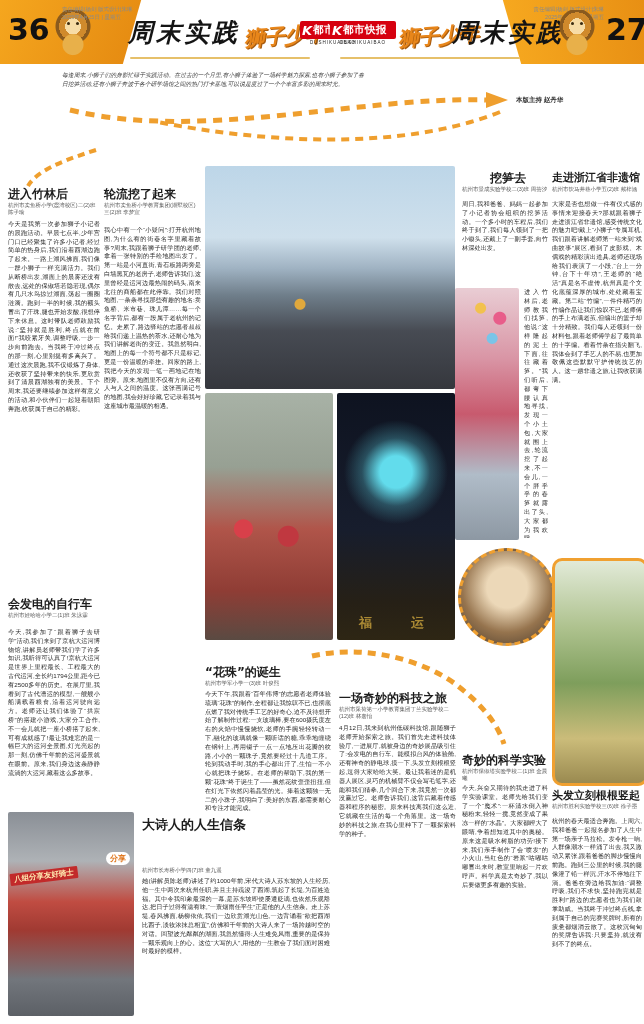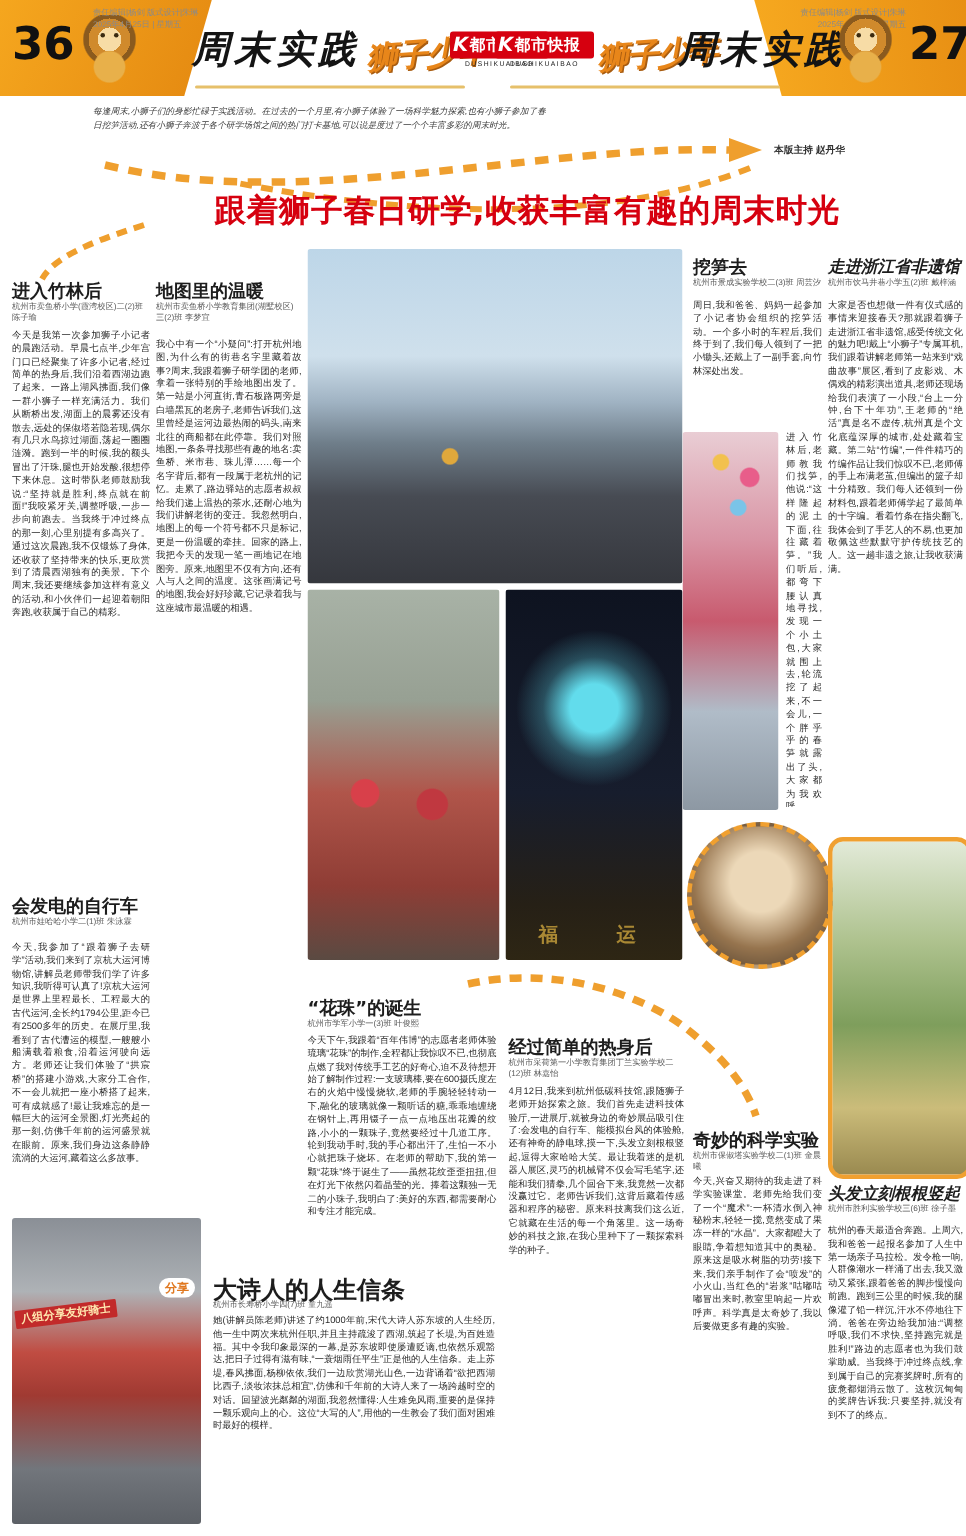--- a/index.html
+++ b/index.html
@@ -32,21 +32,21 @@
   .kb .sub{font-size:4.5px;letter-spacing:1px;color:#222;margin-top:1px;}
   
   #intro{left:62px;top:71px;width:302px;font-size:5.8px;line-height:8.6px;color:#3c3c3c;
          font-style:italic;text-align:justify;z-index:2;}
   #host{left:516px;top:96px;font-size:6.5px;font-weight:bold;color:#333;z-index:3;}
   #main-headline{left:143px;top:126px;width:420px;font-size:21px;font-weight:bold;color:#d6000f;
          letter-spacing:.5px;z-index:3;font-family:"DejaVu Sans",sans-serif;white-space:nowrap;}
   
   .art-title{position:absolute;font-size:12px;font-weight:bold;color:#1d1d1d;z-index:2;
              font-family:"DejaVu Sans",sans-serif;white-space:nowrap;}
-  .t-sm{font-size:11px;font-style:italic;}
+  .t-sm{font-size:11px;}
   .art-byline{position:absolute;font-size:5.5px;line-height:7px;color:#5a5a5a;z-index:2;}
   .art-body{position:absolute;font-size:6.2px;line-height:8.8px;text-align:justify;color:#2a2a2a;
             overflow:hidden;z-index:2;}
   .art-body:first-line{}
   
   .photo{position:absolute;border-radius:2px;z-index:1;}
   #p1{left:205px;top:166px;width:250px;height:223px;background:
       radial-gradient(circle at 38% 62%, #e0a83c 0 5px, transparent 6px),
       linear-gradient(180deg,#bdd6e8 0%,#cfe0ec 32%,#9fb2c2 46%,#6f7e8a 58%,#474b53 74%,#35373d 100%);}
   #p2{left:205px;top:393px;width:128px;height:247px;background:
@@ -123,66 +123,65 @@
   <div class="sect" style="left:452px;">周末实践</div>
   <div class="credits" style="left:518px;width:86px;text-align:right;">
     <div>责任编辑|杨剑  版式设计|朱琳</div>
     <div>2025年4月25日 | 星期五</div>
   </div>
   <div class="lion" style="left:556px;"></div>
   <div class="pagenum" style="left:606px;">27</div>
 
   <div id="intro" class="abs">每逢周末,小狮子们的身影忙碌于实践活动。在过去的一个月里,有小狮子体验了一场科学魅力探索,也有小狮子参加了春日挖笋活动,还有小狮子奔波于各个研学场馆之间的热门打卡基地,可以说是度过了一个个丰富多彩的周末时光。</div>
   <div id="host" class="abs">本版主持 赵丹华</div>
-  <div id="main-headline" class="abs">跟着狮子春日研学,收获丰富有趣的周末时光</div>
 
   <div class="art-title" style="left:8px;top:186px;">进入竹林后</div>
   <div class="art-byline" style="left:8px;top:202px;width:92px;">杭州市卖鱼桥小学(霞湾校区)二(2)班 陈子瑜</div>
   <div class="art-body" style="left:8px;top:220px;width:92px;height:372px;">今天是我第一次参加狮子小记者的晨跑活动。早晨七点半,少年宫门口已经聚集了许多小记者,经过简单的热身后,我们沿着西湖边跑了起来。一路上湖风拂面,我们像一群小狮子一样充满活力。我们从断桥出发,湖面上的晨雾还没有散去,远处的保俶塔若隐若现,偶尔有几只水鸟掠过湖面,荡起一圈圈涟漪。跑到一半的时候,我的额头冒出了汗珠,腿也开始发酸,很想停下来休息。这时带队老师鼓励我说:“坚持就是胜利,终点就在前面!”我咬紧牙关,调整呼吸,一步一步向前跑去。当我终于冲过终点的那一刻,心里别提有多高兴了。通过这次晨跑,我不仅锻炼了身体,还收获了坚持带来的快乐,更欣赏到了清晨西湖独有的美景。下个周末,我还要继续参加这样有意义的活动,和小伙伴们一起迎着朝阳奔跑,收获属于自己的精彩。</div>
 
   <div class="art-title" style="left:8px;top:596px;">会发电的自行车</div>
   <div class="art-byline" style="left:8px;top:612px;width:92px;">杭州市娃哈哈小学二(1)班 朱泳霖</div>
   <div class="art-body" style="left:8px;top:628px;width:92px;height:180px;">今天,我参加了“跟着狮子去研学”活动,我们来到了京杭大运河博物馆,讲解员老师带我们学了许多知识,我听得可认真了!京杭大运河是世界上里程最长、工程最大的古代运河,全长约1794公里,距今已有2500多年的历史。在展厅里,我看到了古代漕运的模型,一艘艘小船满载着粮食,沿着运河驶向远方。老师还让我们体验了“拱宸桥”的搭建小游戏,大家分工合作,不一会儿就把一座小桥搭了起来,可有成就感了!最让我难忘的是一幅巨大的运河全景图,灯光亮起的那一刻,仿佛千年前的运河盛景就在眼前。原来,我们身边这条静静流淌的大运河,藏着这么多故事。</div>
 
   <div id="p7" class="photo">
     <div class="banner">八组分享友好骑士</div>
     <div class="bubble">分享</div>
   </div>
 
-  <div class="art-title" style="left:104px;top:186px;">地图里的温暖</div>
+  <div class="art-title" style="left:104px;top:186px;">轮流挖了起来</div>
   <div class="art-byline" style="left:104px;top:202px;width:97px;">杭州市卖鱼桥小学教育集团(湖墅校区)三(2)班 李梦宜</div>
   <div class="art-body" style="left:104px;top:226px;width:97px;height:580px;">我心中有一个“小疑问”:打开杭州地图,为什么有的街巷名字里藏着故事?周末,我跟着狮子研学团的老师,拿着一张特别的手绘地图出发了。第一站是小河直街,青石板路两旁是白墙黑瓦的老房子,老师告诉我们,这里曾经是运河边最热闹的码头,南来北往的商船都在此停靠。我们对照地图,一条条寻找那些有趣的地名:卖鱼桥、米市巷、珠儿潭……每一个名字背后,都有一段属于老杭州的记忆。走累了,路边驿站的志愿者叔叔给我们递上温热的茶水,还耐心地为我们讲解老街的变迁。我忽然明白,地图上的每一个符号都不只是标记,更是一份温暖的牵挂。回家的路上,我把今天的发现一笔一画地记在地图旁。原来,地图里不仅有方向,还有人与人之间的温度。这张画满记号的地图,我会好好珍藏,它记录着我与这座城市最温暖的相遇。</div>
 
-  <div class="art-title" style="left:142px;top:850px;font-size:16px;">大诗人的人生信条</div>
+  <div class="art-title" style="left:142px;top:816px;font-size:13px;">大诗人的人生信条</div>
   <div class="art-byline" style="left:142px;top:867px;width:188px;">杭州市长寿桥小学四(7)班 童九遥</div>
   <div class="art-body" style="left:142px;top:877px;width:188px;height:139px;">她(讲解员陈老师)讲述了约1000年前,宋代大诗人苏东坡的人生经历,他一生中两次来杭州任职,并且主持疏浚了西湖,筑起了长堤,为百姓造福。其中令我印象最深的一幕,是苏东坡即使屡遭贬谪,也依然乐观豁达,把日子过得有滋有味,“一蓑烟雨任平生”正是他的人生信条。走上苏堤,春风拂面,杨柳依依,我们一边欣赏湖光山色,一边背诵着“欲把西湖比西子,淡妆浓抹总相宜”,仿佛和千年前的大诗人来了一场跨越时空的对话。回望波光粼粼的湖面,我忽然懂得:人生难免风雨,重要的是保持一颗乐观向上的心。这位“大写的人”,用他的一生教会了我们面对困难时最好的模样。</div>
 
   <div id="p1" class="photo"></div>
   <div id="p2" class="photo"></div>
   <div id="p3" class="photo">
     <span class="glyph" style="left:22px;">福</span>
     <span class="glyph" style="left:74px;">运</span>
   </div>
   <div id="p4" class="photo"></div>
   <div id="p5" class="photo"></div>
   <div id="p6" class="photo"></div>
 
   <div class="art-title" style="left:205px;top:664px;">“花珠”的诞生</div>
   <div class="art-byline" style="left:205px;top:680px;width:126px;">杭州市学军小学一(3)班 叶俊熙</div>
   <div class="art-body" style="left:205px;top:690px;width:126px;height:152px;">今天下午,我跟着“百年伟博”的志愿者老师体验琉璃“花珠”的制作,全程都让我惊叹不已,也彻底点燃了我对传统手工艺的好奇心,迫不及待想开始了解制作过程:一支玻璃棒,要在600摄氏度左右的火焰中慢慢烧软,老师的手腕轻轻转动一下,融化的玻璃就像一颗听话的糖,乖乖地缠绕在钢针上,再用镊子一点一点地压出花瓣的纹路,小小的一颗珠子,竟然要经过十几道工序。轮到我动手时,我的手心都出汗了,生怕一不小心就把珠子烧坏。在老师的帮助下,我的第一颗“花珠”终于诞生了——虽然花纹歪歪扭扭,但在灯光下依然闪着晶莹的光。捧着这颗独一无二的小珠子,我明白了:美好的东西,都需要耐心和专注才能完成。</div>
 
-  <div class="art-title" style="left:339px;top:690px;">经过简单的热身后</div>
+  <div class="art-title" style="left:339px;top:690px;">一场奇妙的科技之旅</div>
   <div class="art-byline" style="left:339px;top:706px;width:117px;">杭州市采荷第一小学教育集团丁兰实验学校二(12)班 林嘉怡</div>
   <div class="art-body" style="left:339px;top:724px;width:117px;height:292px;">4月12日,我来到杭州低碳科技馆,跟随狮子老师开始探索之旅。我们首先走进科技体验厅,一进展厅,就被身边的奇妙展品吸引住了:会发电的自行车、能模拟台风的体验舱,还有神奇的静电球,摸一下,头发立刻根根竖起,逗得大家哈哈大笑。最让我着迷的是机器人展区,灵巧的机械臂不仅会写毛笔字,还能和我们猜拳,几个回合下来,我竟然一次都没赢过它。老师告诉我们,这背后藏着传感器和程序的秘密。原来科技离我们这么近,它就藏在生活的每一个角落里。这一场奇妙的科技之旅,在我心里种下了一颗探索科学的种子。</div>
 
   <div class="art-title" style="left:462px;top:752px;font-family:Liberation Mono, monospace;">奇妙的科学实验</div>
   <div class="art-byline" style="left:462px;top:768px;width:86px;">杭州市保俶塔实验学校二(1)班 金晨曦</div>
   <div class="art-body" style="left:462px;top:784px;width:86px;height:232px;">今天,兴奋又期待的我走进了科学实验课堂。老师先给我们变了一个“魔术”:一杯清水倒入神秘粉末,轻轻一搅,竟然变成了果冻一样的“水晶”。大家都瞪大了眼睛,争着想知道其中的奥秘。原来这是吸水树脂的功劳!接下来,我们亲手制作了会“喷发”的小火山,当红色的“岩浆”咕嘟咕嘟冒出来时,教室里响起一片欢呼声。科学真是太奇妙了,我以后要做更多有趣的实验。</div>
 
-  <div class="art-title" style="left:462px;top:170px;">挖笋去</div>
+  <div class="art-title" style="left:490px;top:170px;">挖笋去</div>
   <div class="art-byline" style="left:462px;top:186px;width:86px;">杭州市景成实验学校二(3)班 周芸汐</div>
   <div class="art-body" style="left:462px;top:200px;width:86px;height:84px;">周日,我和爸爸、妈妈一起参加了小记者协会组织的挖笋活动。一个多小时的车程后,我们终于到了,我们每人领到了一把小锄头,还戴上了一副手套,向竹林深处出发。</div>
   <div class="art-body" style="left:524px;top:288px;width:24px;height:250px;">进入竹林后,老师教我们找笋,他说:“这样隆起的泥土下面,往往藏着笋。”我们听后,都弯下腰认真地寻找,发现一个小土包,大家就围上去,轮流挖了起来,不一会儿,一个胖乎乎的春笋就露出了头,大家都为我欢呼。</div>
 
   <div class="art-title t-sm" style="left:552px;top:170px;">走进浙江省非遗馆</div>
   <div class="art-byline" style="left:552px;top:186px;width:90px;">杭州市饮马井巷小学五(2)班 戴梓涵</div>
   <div class="art-body" style="left:552px;top:200px;width:90px;height:352px;">大家是否也想做一件有仪式感的事情来迎接春天?那就跟着狮子走进浙江省非遗馆,感受传统文化的魅力吧!戴上“小狮子”专属耳机,我们跟着讲解老师第一站来到“戏曲故事”展区,看到了皮影戏、木偶戏的精彩演出道具,老师还现场给我们表演了一小段,“台上一分钟,台下十年功”,王老师的“绝活”真是名不虚传,杭州真是个文化底蕴深厚的城市,处处藏着宝藏。第二站“竹编”,一件件精巧的竹编作品让我们惊叹不已,老师傅的手上布满老茧,但编出的篮子却十分精致。我们每人还领到一份材料包,跟着老师傅学起了最简单的十字编。看着竹条在指尖翻飞,我体会到了手艺人的不易,也更加敬佩这些默默守护传统技艺的人。这一趟非遗之旅,让我收获满满。</div>
 
   <div class="art-title t-sm" style="left:552px;top:788px;">头发立刻根根竖起</div>
   <div class="art-byline" style="left:552px;top:803px;width:90px;">杭州市胜利实验学校三(6)班 徐子墨</div>

